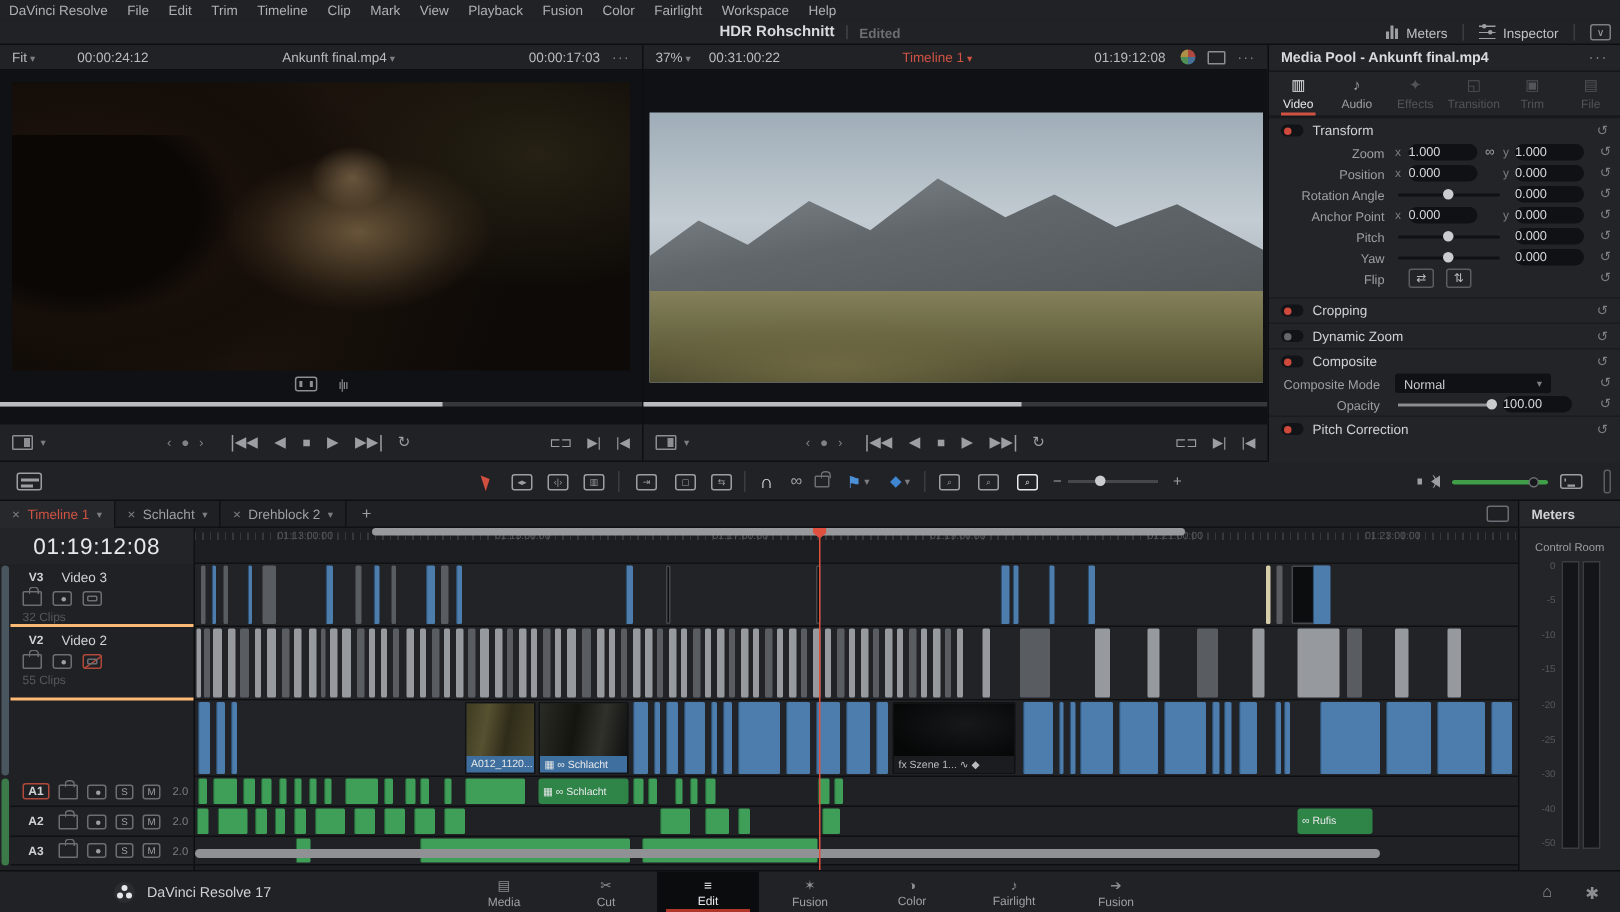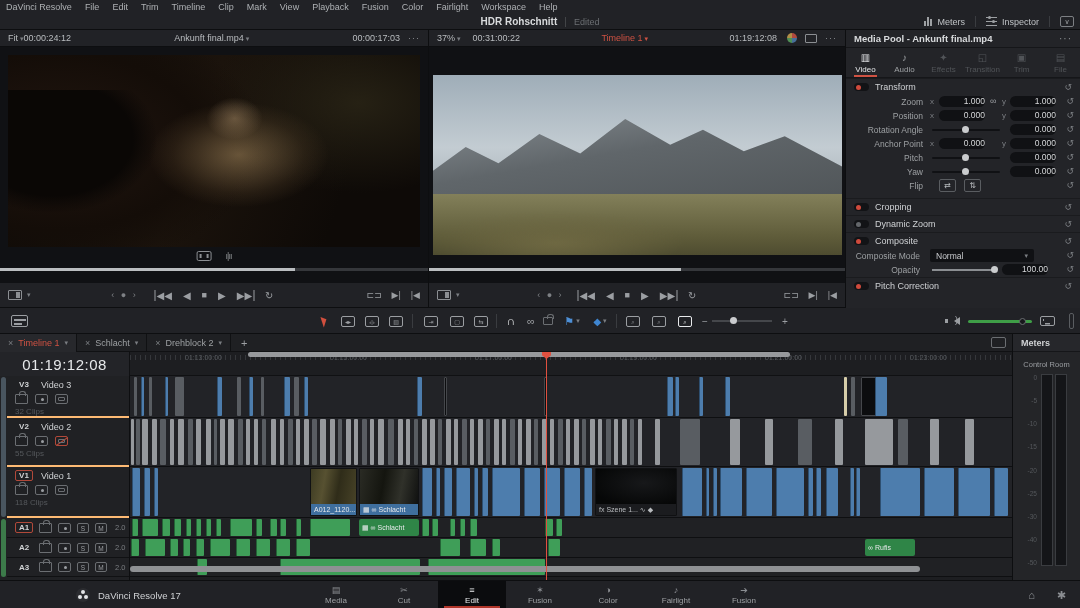--- a/index.html
+++ b/index.html
@@ -9,21 +9,21 @@
          color:#c9cbce; font-size:10px; -webkit-font-smoothing:antialiased; }
   .abs { position:absolute; }
 
   
   #menubar { left:0; top:0; width:1080px; height:13px; background:#212226; display:flex; align-items:center; padding-left:6px; gap:13px; }
   #menubar span { font-size:9px; color:#aeb1b4; }
   #titlebar { left:0; top:13px; width:1080px; height:17px; background:#212226; border-bottom:1px solid #0d0e10; }
   #proj-title { left:0; top:0; width:100%; height:17px; display:flex; justify-content:center; align-items:center; gap:7px; }
   #proj-title .t { font-size:10px; color:#d8dadc; font-weight:bold; }
   #proj-title .sep { color:#4a4c50; }
-  #proj-title .s { font-size:9px; color:#6b6e72; }
+  #proj-title .s { font-size:9px; color:#6b6e72;font-weight:bold; }
   #titlebar-right { right:6px; top:0; height:17px; display:flex; align-items:center; gap:10px; }
   .tb-btn { display:flex; align-items:center; gap:5px; color:#bfc2c5; font-size:9px; cursor:default; }
   .ic-meters { display:inline-flex; align-items:flex-end; gap:1px; height:9px; }
   .ic-meters i { display:block; width:2px; background:#9da0a3; }
   .ic-sliders { display:inline-block; width:11px; height:9px;
      background:linear-gradient(#9da0a3 0 1px,transparent 1px 4px,#9da0a3 4px 5px,transparent 5px 8px,#9da0a3 8px 9px); position:relative; }
   .ic-sliders::after { content:""; position:absolute; left:2px; top:-1px; width:3px; height:3px; background:#9da0a3; border-radius:50%; box-shadow:4px 4px 0 #9da0a3; }
   .ic-panel { width:14px; height:11px; border:1px solid #7c7f83; border-radius:2px; color:#9da0a3; font-size:7px; display:flex; align-items:center; justify-content:center; }
   .vdiv { width:1px; height:11px; background:#3a3c40; }
 
@@ -93,21 +93,21 @@
   .itab.on::after { content:""; position:absolute; left:8px; right:8px; bottom:0; height:2px; background:#cf5243; }
   .isec { display:flex; align-items:center; height:17px; padding:0 8px; border-top:1px solid #1a1b1e; }
   .isec .nm { flex:1; font-size:9px; color:#cfd1d4; padding-left:6px; }
   .toggle { width:15px; height:8px; background:#121316; border-radius:4px; position:relative; }
   .toggle::after { content:""; position:absolute; left:1.5px; top:1.5px; width:5px; height:5px; border-radius:50%; background:#64676b; }
   .toggle.on::after { background:#cf4a3c; }
   .reset { color:#7b7e82; font-size:9px; }
   .irow { position:relative; height:14px; }
   .irow .lbl { position:absolute; right:157px; top:2px; width:90px; text-align:right; font-size:8.5px; color:#9da0a3; }
   .irow .axis { position:absolute; top:2px; font-size:8px; color:#7b7e82; }
-  .field { position:absolute; top:1px; width:46px; height:11px; background:#101114; border-radius:6px; color:#d6d8da; font-size:8.5px; text-align:right; line-height:11px; }
+  .field { position:absolute; top:1px; width:46px; height:11px; background:#101114; border-radius:6px; color:#d6d8da; font-size:8.5px; text-align:left; line-height:11px; }
   .irow .reset { position:absolute; right:6px; top:1px; }
   .slider { position:absolute; top:6px; height:2px; background:#101114; border-radius:1px; }
   .slider .th { position:absolute; top:-3px; width:7px; height:7px; border-radius:50%; background:#caccce; }
   .slider .fill { position:absolute; left:0; top:0; height:2px; background:#8b8e92; }
   .flipbox { position:absolute; top:0; width:17px; height:13px; border:1px solid #5a5d61; border-radius:2px; color:#b9bcbf; font-size:8px; text-align:center; line-height:12px; }
   .dropdown { position:absolute; top:0; height:13px; background:#101114; border-radius:2px; color:#c9cbce; font-size:8.5px; display:flex; align-items:center; padding:0 6px; }
   .dropdown .grow { flex:1; }
 
   
   #toolbar { left:0; top:308px; width:1080px; height:26px; background:#212226; border-bottom:1px solid #0d0e10; }
@@ -255,21 +255,21 @@
         <span class="ic-sliders"></span>
         <span>Inspector</span>
       </span>
       <span class="vdiv"></span>
       <span class="ic-panel">∨</span>
     </div>
   </div>
 
   <div id="src-bar" class="abs vbar">
     <span style="margin-left:8px" class="tc"><span>Fit</span><span class="caret">▾</span></span>
-    <span style="margin-left:0" class="tc">00:00:24:12</span>
+    <span style="margin-left:28px" class="tc">00:00:24:12</span>
     <span class="grow"></span>
     <span class="tc"><span>Ankunft final.mp4</span><span class="caret">▾</span></span>
     <span class="grow"></span>
     <span class="tc">00:00:17:03</span>
     <span class="dots" style="margin:0 8px">···</span>
   </div>
 
   <div id="tl-bar" class="abs vbar">
     <span style="margin-left:8px" class="tc"><span>37%</span><span class="caret">▾</span></span>
     <span style="margin-left:12px" class="tc">00:31:00:22</span>
@@ -590,32 +590,20 @@
           <div class="r1">
             <span class="badge">V2</span>
             <span class="tname">Video 2</span>
           </div>
           <div class="r2">
             <span class="th-ic lock"></span>
             <span class="th-ic auto"></span>
             <span class="th-ic mon off"></span>
           </div>
           <div class="ccount">55 Clips</div>
-        </div>
-        <div class="thead" style="top: 91px; height: 51px;">
-          <div class="r1">
-            <span class="badge sel">V1</span>
-            <span class="tname">Video 1</span>
-          </div>
-          <div class="r2">
-            <span class="th-ic lock"></span>
-            <span class="th-ic auto"></span>
-            <span class="th-ic mon"></span>
-          </div>
-          <div class="ccount">118 Clips</div>
         </div>
         <div class="ahead" style="top: 142px; height: 20px;">
           <span class="badge sel">A1</span>
           <span class="th-ic lock"></span>
           <span class="th-ic auto"></span>
           <span class="sm">S</span>
           <span class="sm">M</span>
           <span class="ch">2.0</span>
         </div>
         <div class="ahead" style="top: 162px; height: 20px;">

